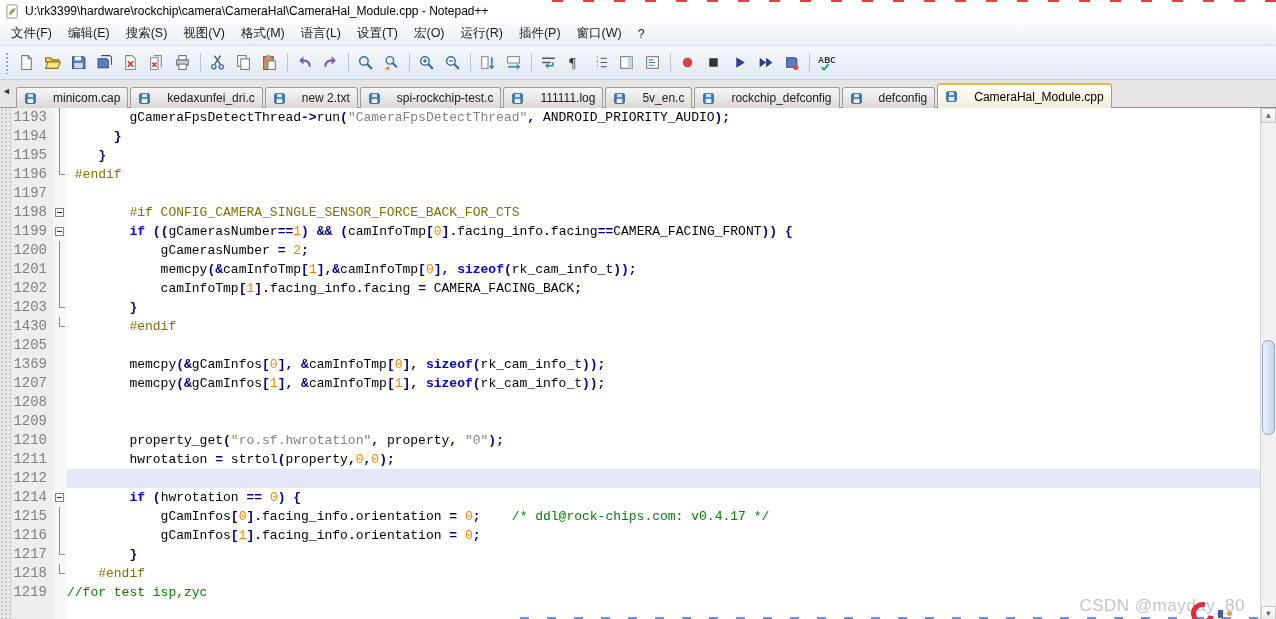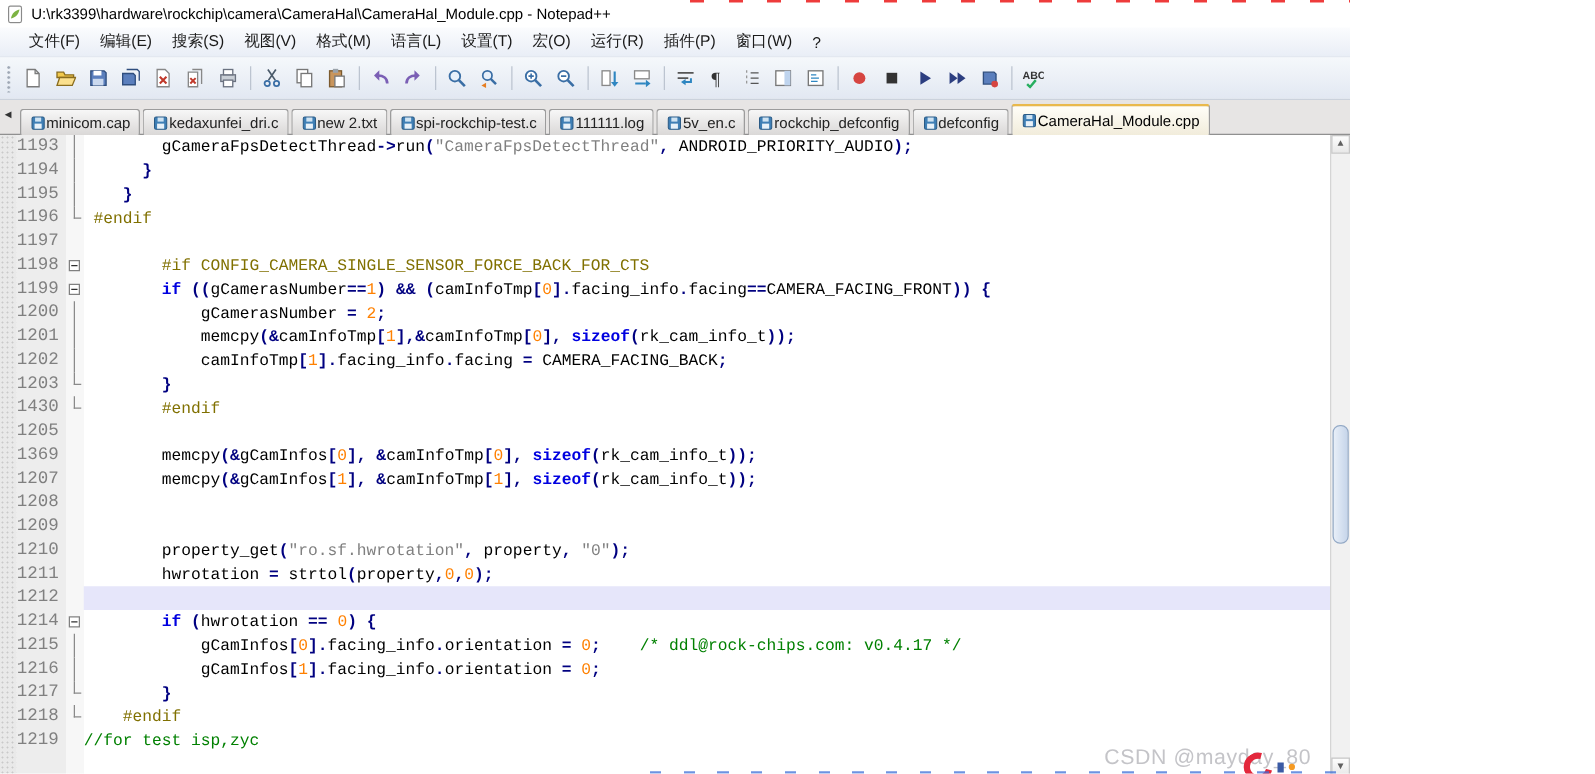--- a/index.html
+++ b/index.html
@@ -1,47 +1,47 @@
 <!DOCTYPE html>
 <html style="--syntax_keyword: #0000E0; --syntax_preprocessor: #807000; --syntax_string: #808080; --syntax_number: #FF8000; --syntax_comment: #008000; --syntax_operator: #000080; --syntax_default: #000000; --current_line_bg: #E6E6FA; --gutter_text: #808080; --active_tab_accent: #E9B94C; --watermark: #C4C4C8; --csdn_red: #E3283C;"><head>
 <meta charset="utf-8">
 <style>
   html,body{margin:0;padding:0;background:#fff;}
-  .app{position:relative;width:1080px;height:619px;overflow:hidden;background:#fff;
+  .app{position:relative;width:1276px;height:619px;overflow:hidden;background:#fff;
        font-family:"Liberation Sans","DejaVu Sans",sans-serif;-webkit-font-smoothing:antialiased;}
 
   
   .titlebar{height:22px;background:#fff;display:flex;align-items:center;gap:5px;
             padding-left:5px;font-size:12px;color:#000;}
   .app-icon{width:15px;height:15px;flex:0 0 auto;}
   .red-dashes{position:absolute;top:0;left:552px;right:0;height:2px;z-index:30;pointer-events:none;
               background:repeating-linear-gradient(90deg,rgba(235,25,25,.85) 0 11px,transparent 11px 31px);}
   .blue-dashes{position:absolute;bottom:0;left:520px;right:0;height:2px;z-index:30;pointer-events:none;
                background:repeating-linear-gradient(90deg,rgba(60,110,215,.75) 0 9px,transparent 9px 27px);}
 
   
   .menubar{height:23px;background:linear-gradient(#FBFCFE,#E9EEF6);display:flex;align-items:center;
-           padding-left:15px;font-size:12.5px;color:#1a1a1a;border-bottom:1px solid #DCE2EB;}
+           padding-left:3px;font-size:12.5px;color:#1a1a1a;border-bottom:1px solid #DCE2EB;}
   .mitem{padding:3px 8px;border-radius:2px;cursor:default;}
 
   
   .toolbar{height:33px;background:linear-gradient(#F5F8FB,#E2E8F2);display:flex;align-items:center;
            padding-left:2px;border-bottom:1px solid #CBD2DC;}
   .grip{width:4px;height:22px;margin:0 5px 0 3px;
         background-image:radial-gradient(#9FA8B5 1px,transparent 1.2px);background-size:4px 4px;}
   .tbtn{width:24px;height:24px;margin:0 1px;padding:3px;border:none;background:transparent;border-radius:3px;}
   .tbtn svg{width:17px;height:17px;display:block;}
   .tsep{width:1px;height:19px;background:#BCC4D0;margin:0 4px;}
 
   
   .tabbar{height:28px;background:#E7E5E4;display:flex;align-items:flex-end;padding-left:16px;
           border-bottom:1px solid #909090;position:relative;box-sizing:border-box;}
   .tab-scroll{position:absolute;left:2px;top:7px;font-size:9px;color:#333;line-height:1;}
   .tabs{display:flex;align-items:flex-end;}
-  .tab{height:20px;display:flex;align-items:center;gap:0;padding:0 7px;margin-right:2px;
+  .tab{height:20px;display:flex;align-items:center;gap:16px;padding:0 7px;margin-right:2px;
        font-size:12px;color:#222;background:linear-gradient(#F7F7F7,#DAD8D7);
        border:1px solid #9C9C9C;border-bottom:none;border-radius:3px 3px 0 0;position:relative;top:1px;
        white-space:nowrap;}
   .tab.active{height:23px;background:linear-gradient(#FFFEF8,#F1ECDB);
               border-top:2px solid var(--active_tab_accent,#E9B94C);z-index:2;color:#000;}
   .tab-ic{width:13px;height:13px;flex:0 0 auto;}
 
   
   .editor{position:relative;height:513px;display:flex;
           font-family:"Liberation Mono","DejaVu Sans Mono",monospace;font-size:13px;}

